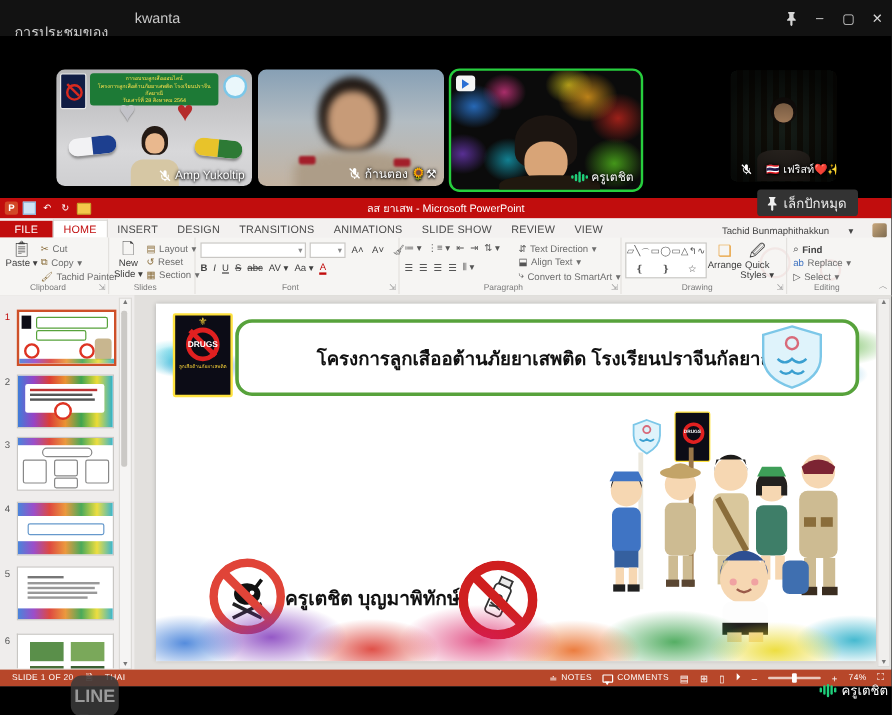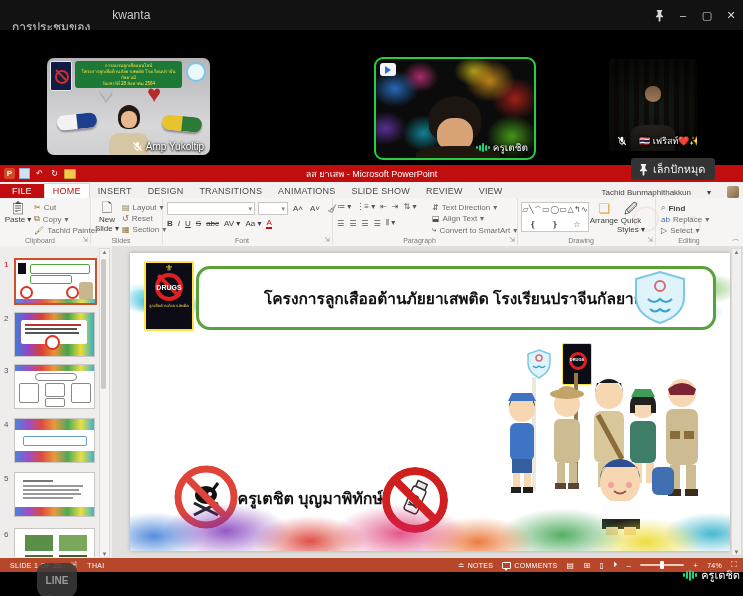--- a/index.html
+++ b/index.html
@@ -161,22 +161,22 @@
              display:flex;align-items:center;font-size:7px;letter-spacing:.3px;}
   .sb-item{display:flex;align-items:center;gap:3px;margin-left:10px;white-space:nowrap;}
   .sb-right{margin-left:auto;display:flex;align-items:center;gap:9px;margin-right:6px;}
   .sb-ic{font-size:8px;}
   .zoom-slider{position:relative;width:44px;height:2px;background:#e9c9bd;border-radius:1px;}
   .zoom-knob{position:absolute;left:45%;top:-3px;width:4px;height:8px;background:#fff;border-radius:1px;}
   .bubble{width:7px;height:5px;border:1px solid #fff;border-radius:1px;position:relative;}
   .bubble:after{content:"";position:absolute;left:1px;bottom:-3px;border-left:2px solid transparent;border-right:2px solid transparent;border-top:3px solid #fff;}
   
   .bottom-strip{position:absolute;left:0;top:572px;width:743px;height:24px;background:#000;}
-  .line-badge{position:absolute;left:37px;top:563px;width:40px;height:34px;background:#3b3b3bd9;border-radius:9px;
-              display:flex;align-items:center;justify-content:center;color:#9a9a9a;font-weight:bold;font-size:10px;z-index:50;}
+  .line-badge{position:absolute;left:59px;top:563px;width:40px;height:34px;background:#3b3b3bd9;border-radius:9px;
+              display:flex;align-items:center;justify-content:center;color:#9a9a9a;font-weight:bold;font-size:15px;z-index:50;}
   .line-badge:after{content:"";position:absolute;left:7px;bottom:-4px;border-left:4px solid transparent;border-right:4px solid transparent;border-top:6px solid #3b3b3bd9;}
   .speaker-tag{position:absolute;right:3px;top:566px;display:flex;align-items:center;gap:4px;color:#fff;font-size:11px;
                text-shadow:0 1px 2px #000;z-index:60;}
 </style>
 </head>
 <body>
 
 <div class="stage">
 
   <div class="meet-titlebar">
@@ -221,20 +221,36 @@
         <svg width="11" height="11" viewBox="0 0 12 12">
             <rect x="4.5" y="1" width="3" height="6" rx="1.5" fill="#fff"></rect>
             <path d="M3 5v1.5a3 3 0 0 0 6 0V5" stroke="#fff" fill="none" stroke-width="1"></path>
             <line x1="6" y1="9.5" x2="6" y2="11" stroke="#fff"></line>
             <line x1="1.5" y1="1.5" x2="10.5" y2="10.5" stroke="#fff" stroke-width="1.3"></line>
           </svg>
         <span>Amp Yukoltip</span>
       </div>
     </div>
 
+    <div class="tile tile2">
+      <div class="person t2-hair"></div>
+      <div class="person t2-face"></div>
+      <div class="person t2-body"></div>
+      <div class="t2-ep" style="left:34px;bottom:18px;"></div>
+      <div class="t2-ep" style="right:28px;bottom:16px;"></div>
+      <div class="tile-label">
+        <svg width="11" height="11" viewBox="0 0 12 12">
+            <rect x="4.5" y="1" width="3" height="6" rx="1.5" fill="#fff"></rect>
+            <path d="M3 5v1.5a3 3 0 0 0 6 0V5" stroke="#fff" fill="none" stroke-width="1"></path>
+            <line x1="6" y1="9.5" x2="6" y2="11" stroke="#fff"></line>
+            <line x1="1.5" y1="1.5" x2="10.5" y2="10.5" stroke="#fff" stroke-width="1.3"></line>
+          </svg>
+        <span>ก้านตอง 🌻⚒</span>
+      </div>
+    </div>
 
     <div class="tile tile3">
       <div class="t3-paint"></div>
       <div class="share-badge">
           <i></i>
         </div>
       <div class="person t3-hair"></div>
       <div class="person t3-face"></div>
       <div class="person t3-shoulder"></div>
       <div class="tile-label">

